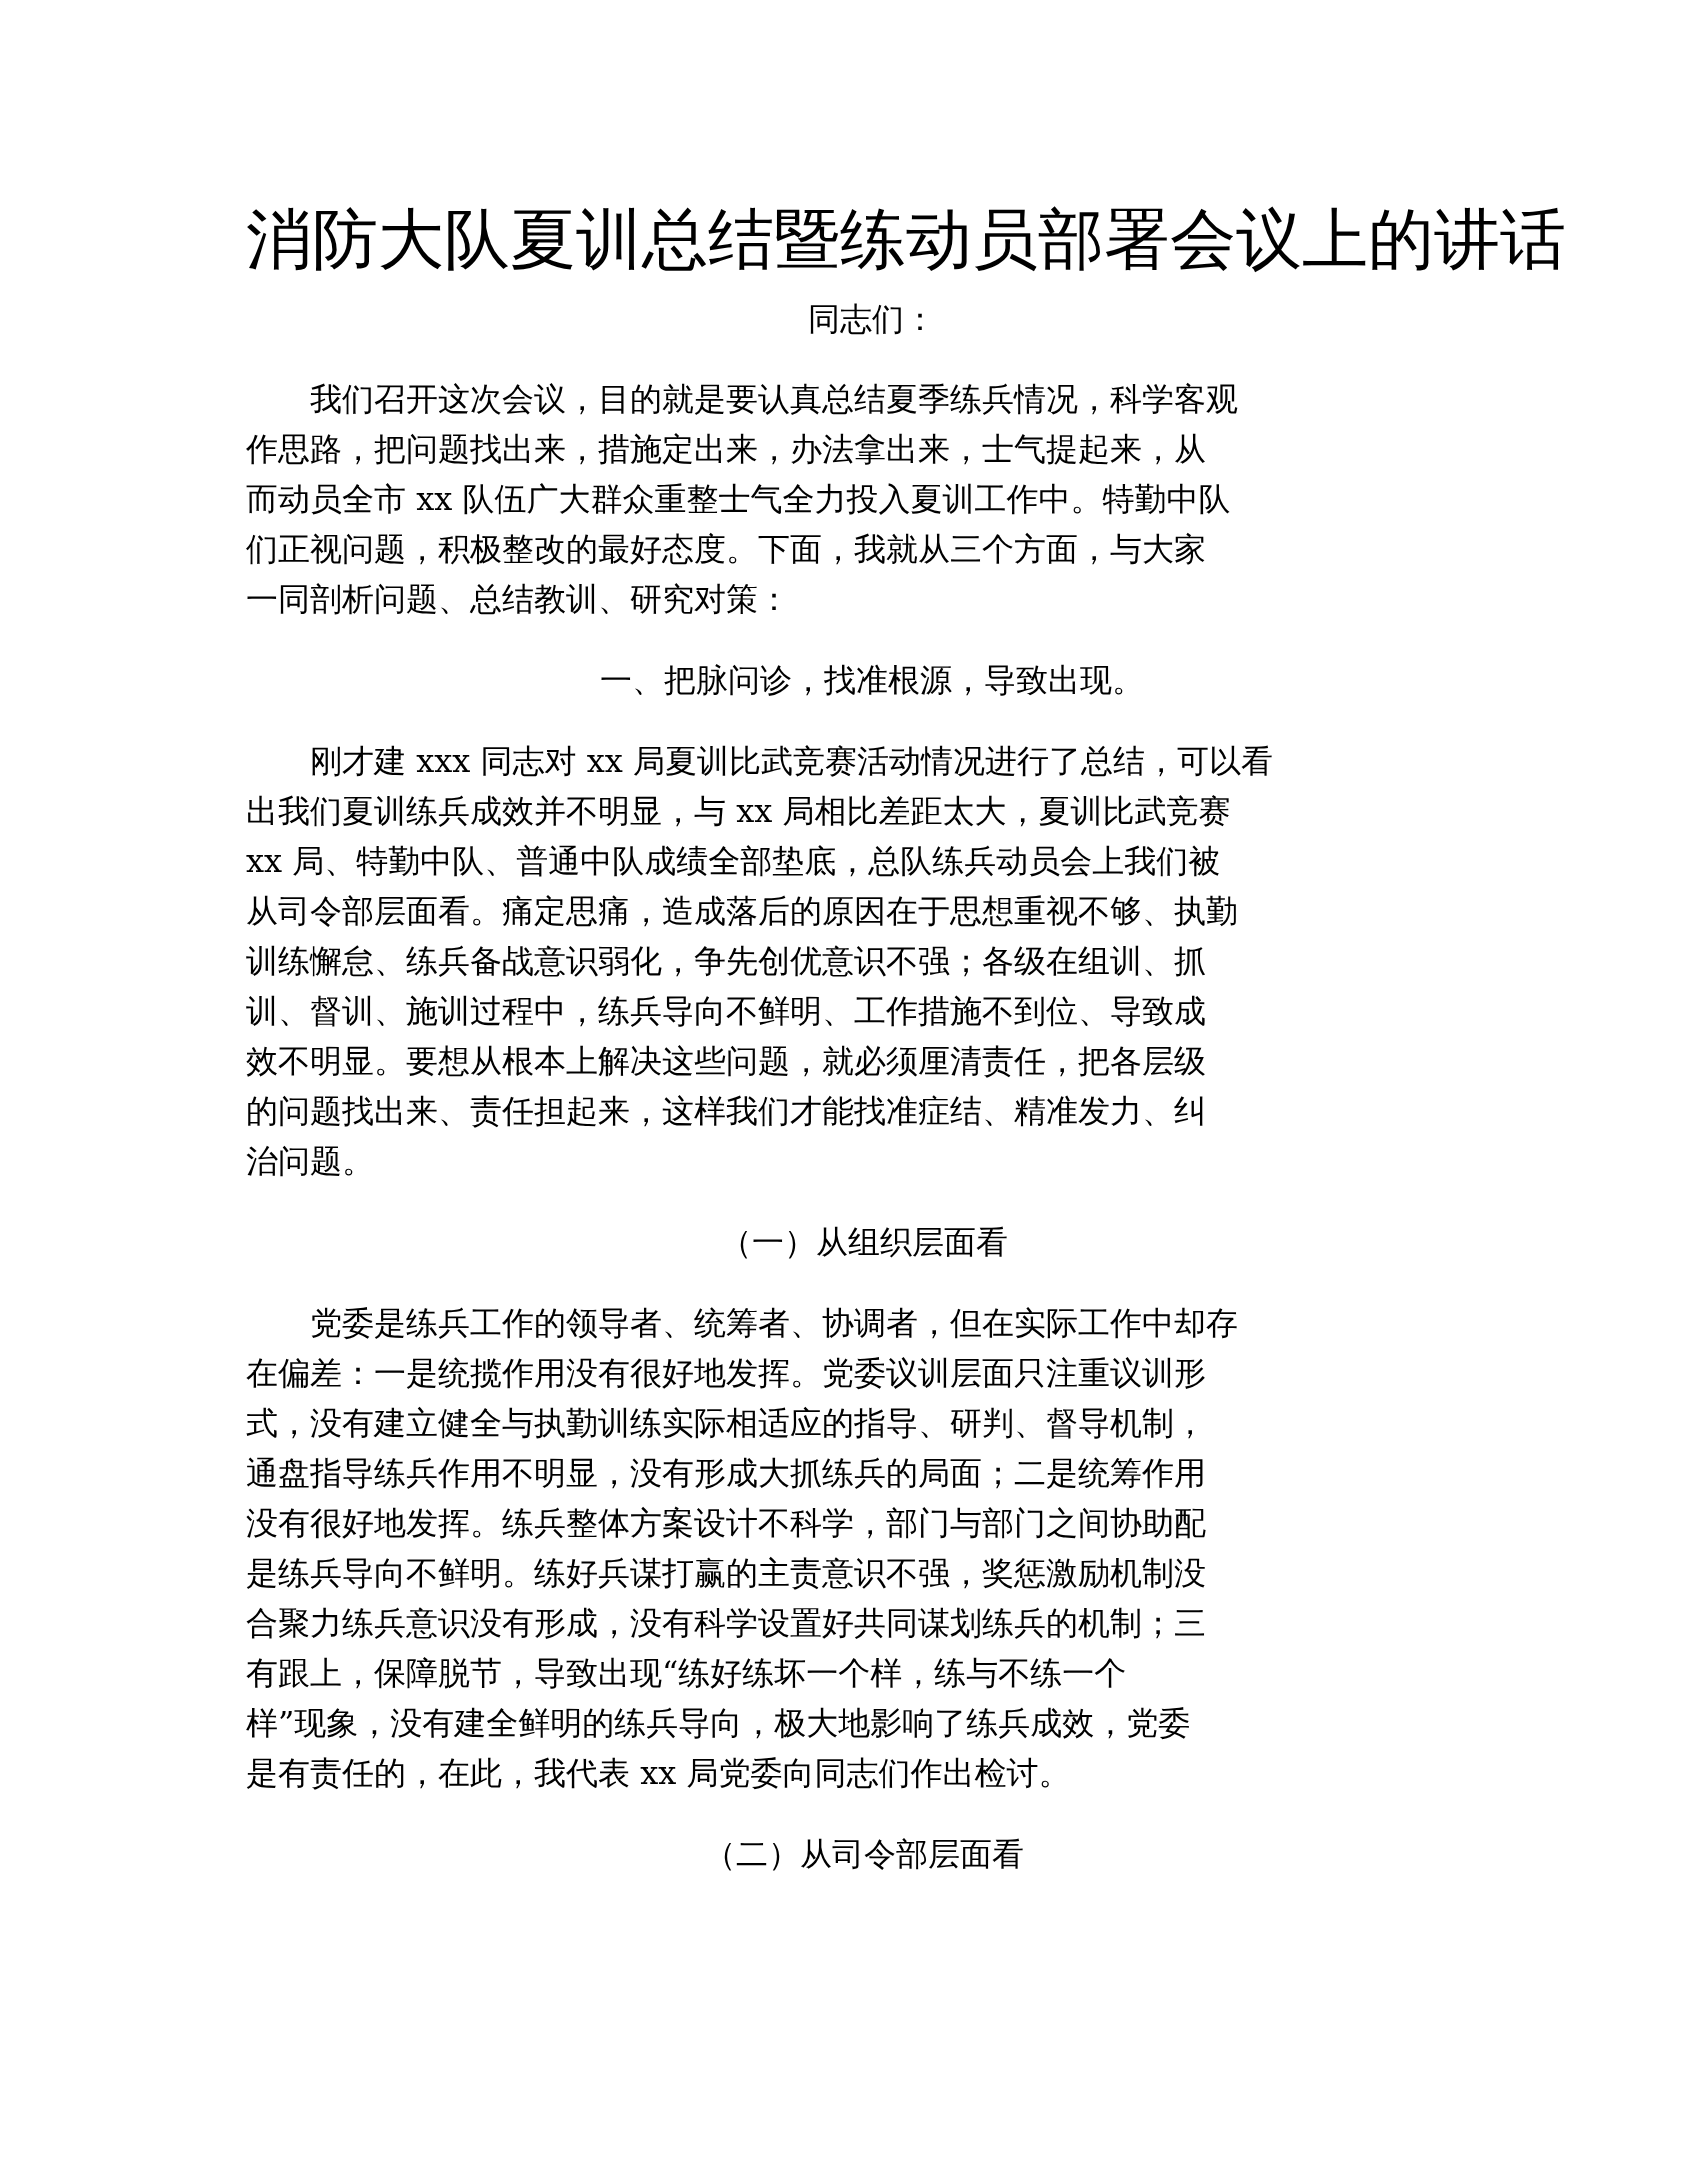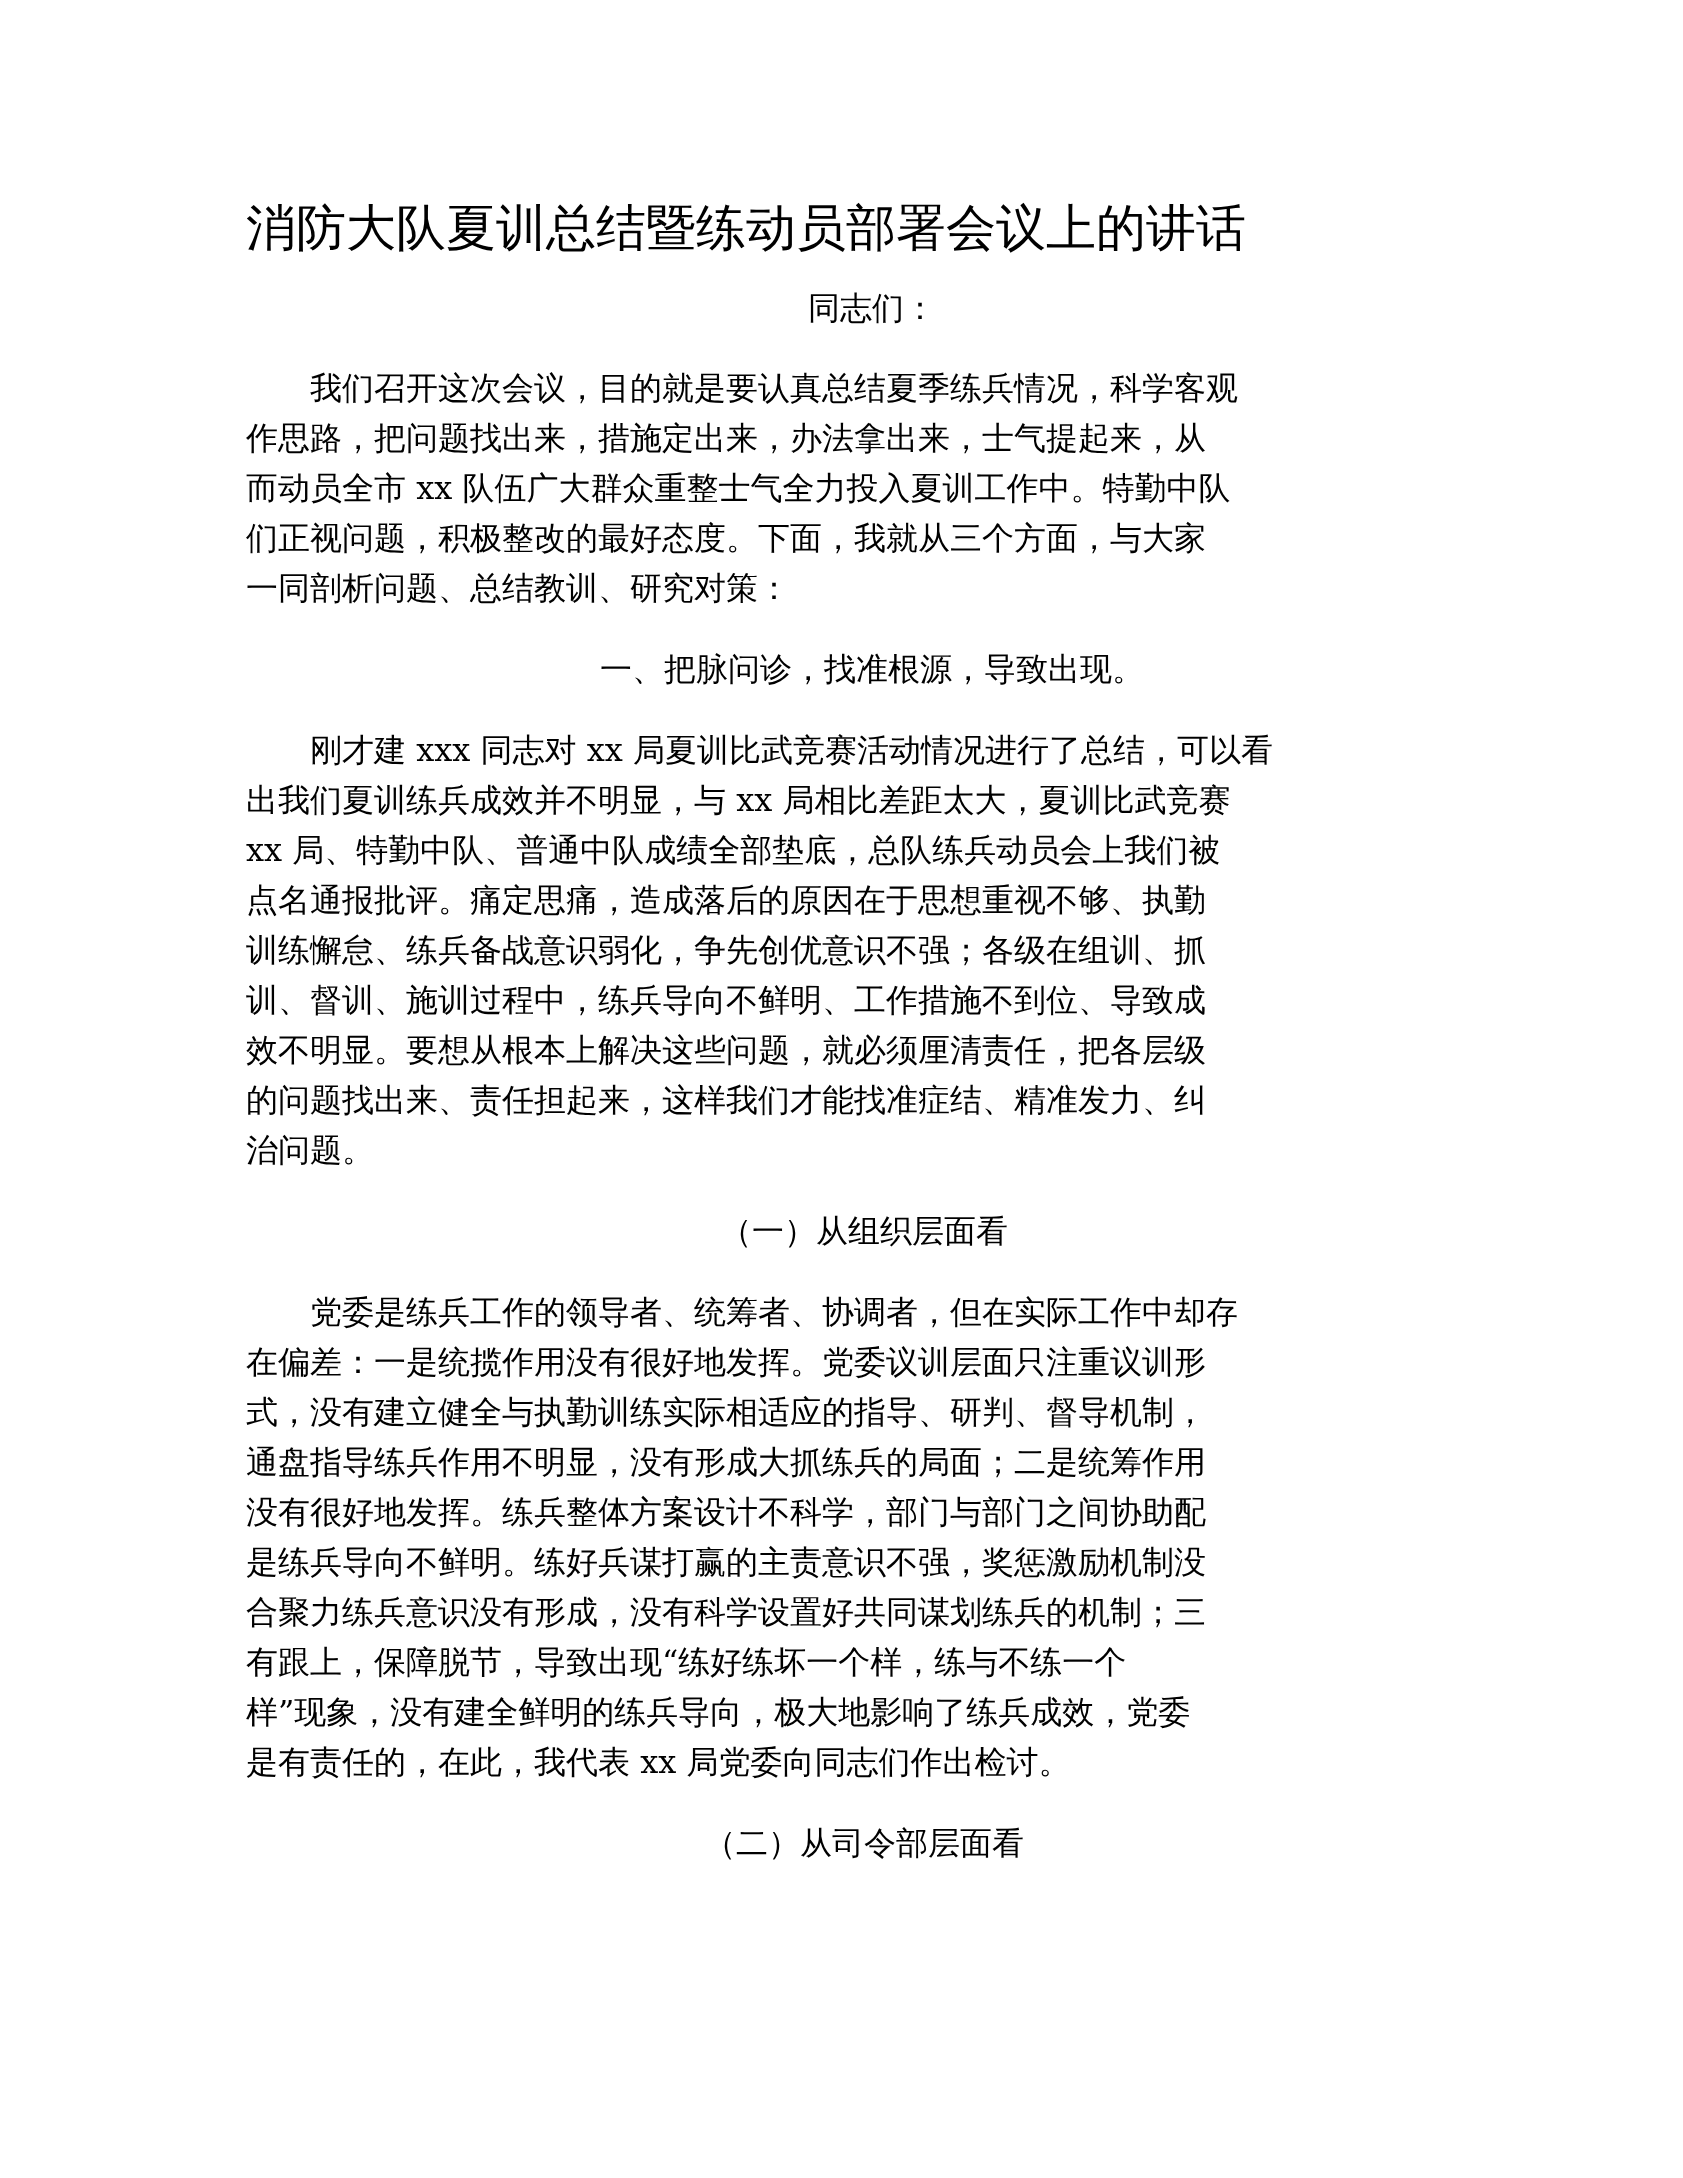--- a/index.html
+++ b/index.html
@@ -16,23 +16,23 @@
     font-family: "DejaVu Serif", "Liberation Serif", serif;
   }
   .page {
     position: absolute;
     left: 246px;
     top: 198px;
     width: 1188px;
   }
   .title {
     font-family: "DejaVu Sans", "Liberation Sans", sans-serif;
-    font-size: 50px;
+    font-size: 66px;
     line-height: 61px;
-    margin: 0 0 24px 0;
+    margin: 11px 0 24px 0;
     font-weight: normal;
     letter-spacing: 0px;
     white-space: nowrap;
   }
   .p {
     font-size: 32px;
     line-height: 50px;
     margin: 0 0 31px 0;
     text-indent: 2em;
     text-align: justify;
@@ -60,21 +60,21 @@
   </div>
 
   <div class="p nojust">
     <span class="line">一、把脉问诊，找准根源，导致出现。</span>
   </div>
 
   <div class="p">
     <span class="line">刚才建 xxx 同志对 xx 局夏训比武竞赛活动情况进行了总结，可以看</span>
     <span class="line" style="text-indent:0">出我们夏训练兵成效并不明显，与 xx 局相比差距太大，夏训比武竞赛</span>
     <span class="line" style="text-indent:0">xx 局、特勤中队、普通中队成绩全部垫底，总队练兵动员会上我们被</span>
-    <span class="line" style="text-indent:0">点名通报批评。痛定思痛，造成落后的原因在于思想重视不够、执勤</span>
+    <span class="line" style="text-indent:0">从司令部层面看。痛定思痛，造成落后的原因在于思想重视不够、执勤</span>
     <span class="line" style="text-indent:0">训练懈怠、练兵备战意识弱化，争先创优意识不强；各级在组训、抓</span>
     <span class="line" style="text-indent:0">训、督训、施训过程中，练兵导向不鲜明、工作措施不到位、导致成</span>
     <span class="line" style="text-indent:0">效不明显。要想从根本上解决这些问题，就必须厘清责任，把各层级</span>
     <span class="line" style="text-indent:0">的问题找出来、责任担起来，这样我们才能找准症结、精准发力、纠</span>
     <span class="line" style="text-indent:0">治问题。</span>
   </div>
 
   <div class="p nojust subhead-paren">
     <span class="line">（一）从组织层面看</span>
   </div>

